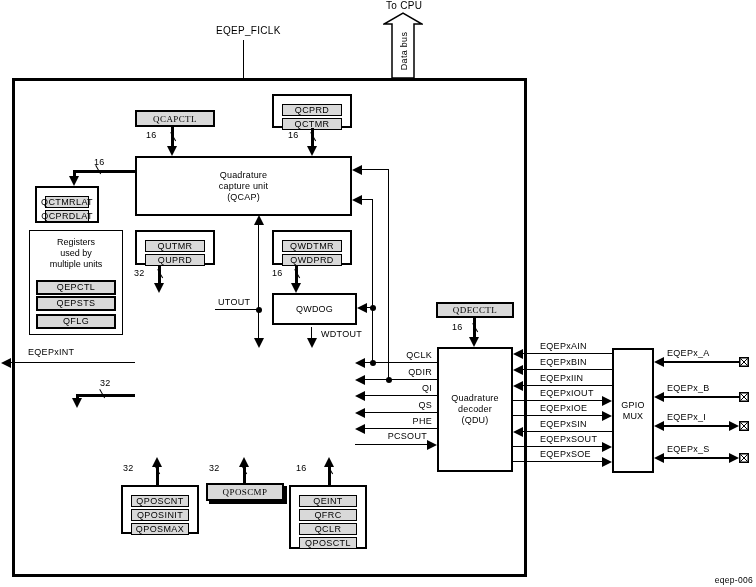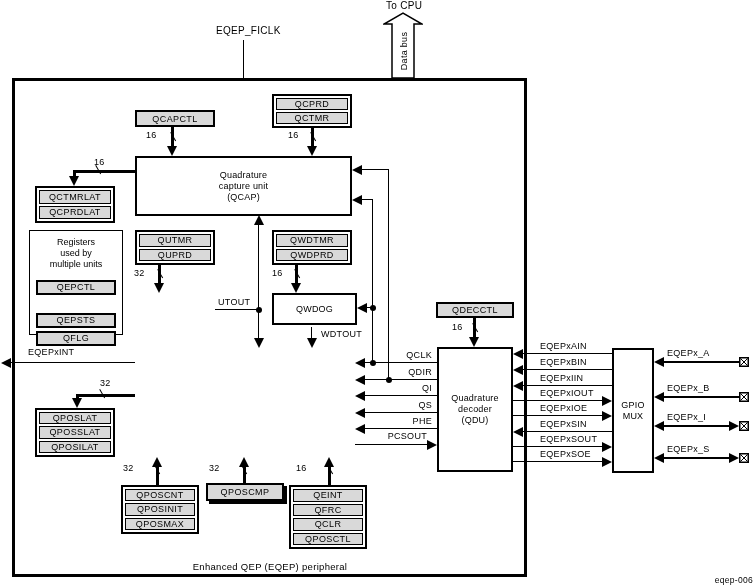--- a/index.html
+++ b/index.html
@@ -5,23 +5,23 @@
   html,body{margin:0;padding:0;background:#fff;}
   #canvas{position:relative;width:756px;height:587px;background:#fff;
           font-family:"Liberation Sans",sans-serif;color:#000;overflow:hidden;}
   .abs{position:absolute;}
   .lbl{position:absolute;font-size:9px;letter-spacing:.3px;white-space:nowrap;line-height:10px;}
   .lbl.lg{font-size:10px;}
   .block{position:absolute;background:#fff;border:2.5px solid #000;box-sizing:border-box;
          display:flex;flex-direction:column;align-items:center;justify-content:center;
          text-align:center;font-size:9px;line-height:11px;letter-spacing:.2px;}
   .reg{position:absolute;background:#d9d9d9;border:2px solid #000;box-sizing:border-box;
-       display:flex;align-items:center;justify-content:center;font-size:9px;letter-spacing:.4px;}
+       display:flex;align-items:center;justify-content:center;font-size:9px;letter-spacing:.4px;font-family:Liberation Serif, serif;}
   .stack{position:absolute;background:#fff;border:2.5px solid #000;box-sizing:border-box;
-         display:flex;flex-direction:column;gap:2px;padding:2px;}
+         display:flex;flex-direction:column;gap:2px;padding:8px;}
   .stack .row{background:#d9d9d9;border:1.5px solid #000;flex:1;display:flex;
               align-items:center;justify-content:center;font-size:9px;letter-spacing:.4px;}
   .sharedbox{position:absolute;background:#fff;border:1.5px solid #000;box-sizing:border-box;
              display:flex;flex-direction:column;align-items:center;font-size:9px;line-height:11px;
              padding-top:6px;}
   .sharedbox .row{background:#d9d9d9;border:2px solid #000;box-sizing:border-box;width:80px;height:15px;
                   display:flex;align-items:center;justify-content:center;font-size:9px;letter-spacing:.4px;}
   .hl{position:absolute;background:#000;height:1.4px;}
   .hl.h2{height:2px;}
   .hl.thick{height:2.6px;}
@@ -75,31 +75,31 @@
     <span>Quadrature</span>
     <span>capture unit</span>
     <span>(QCAP)</span>
   </div>
 
   <div class="hl thick" style="left:74px;top:170px;width:61px;"></div>
   <div class="vl thick" style="left:73px;top:170px;height:8px;"></div>
   <div class="arr down" style="left:69px;top:176px;"></div>
   <div class="lbl" style="left:94px;top:157px;">16</div>
   <div class="tick" style="left:93px;top:169px;"></div>
-  <div class="stack" style="left:35px;top:186px;width:80px;height:37px;">
+  <div class="stack" style="left:35px;top:186px;width:64px;height:37px;">
     <div class="row">QCTMRLAT</div>
     <div class="row">QCPRDLAT</div>
   </div>
 
   <div class="sharedbox" style="left:29px;top:230px;width:94px;height:105px;">
     <span>Registers</span>
     <span>used by</span>
     <span>multiple units</span>
     <div class="row" style="margin-top:10px;">QEPCTL</div>
-    <div class="row" style="margin-top:18px;">QEPSTS</div>
+    <div class="row" style="margin-top:1px;">QEPSTS</div>
     <div class="row" style="margin-top:3px;">QFLG</div>
   </div>
 
   <div class="stack" style="left:135px;top:230px;width:80px;height:35px;">
     <div class="row">QUTMR</div>
     <div class="row">QUPRD</div>
   </div>
   <div class="vl thick" style="left:158px;top:265px;height:20px;"></div>
   <div class="arr down" style="left:154px;top:283px;"></div>
   <div class="lbl" style="left:134px;top:268px;">32</div>
@@ -150,25 +150,20 @@
 
   <div class="lbl" style="left:28px;top:347px;">EQEPxINT</div>
   <div class="hl" style="left:10px;top:362px;width:125px;"></div>
   <div class="arr left" style="left:1px;top:358px;"></div>
 
   <div class="hl thick" style="left:76px;top:394px;width:59px;"></div>
   <div class="vl thick" style="left:76px;top:394px;height:6px;"></div>
   <div class="arr down" style="left:72px;top:398px;"></div>
   <div class="lbl" style="left:100px;top:378px;">32</div>
   <div class="tick" style="left:97px;top:393px;"></div>
-  <div class="stack" style="left:35px;top:408px;width:80px;height:49px;">
-    <div class="row">QPOSLAT</div>
-    <div class="row">QPOSSLAT</div>
-    <div class="row">QPOSILAT</div>
-  </div>
 
   <div class="block" style="left:437px;top:347px;width:76px;height:125px;">
     <span>Quadrature</span>
     <span>decoder</span>
     <span>(QDU)</span>
   </div>
 
   <div class="lbl" style="left:357px;top:350px;width:75px;text-align:right;">QCLK</div>
   <div class="hl" style="left:365px;top:362px;width:72px;"></div>
   <div class="arr left" style="left:355px;top:358px;"></div>
@@ -288,16 +283,15 @@
   <div class="arr up" style="left:324px;top:457px;"></div>
   <div class="lbl" style="left:296px;top:463px;">16</div>
   <div class="tick" style="left:325px;top:469px;"></div>
   <div class="stack" style="left:289px;top:485px;width:78px;height:64px;">
     <div class="row">QEINT</div>
     <div class="row">QFRC</div>
     <div class="row">QCLR</div>
     <div class="row">QPOSCTL</div>
   </div>
 
-  <div class="lbl" style="left:150px;top:562px;width:240px;text-align:center;font-size:9.5px;">Enhanced QEP (EQEP) peripheral</div>
   <div class="lbl" style="left:705px;top:575px;width:48px;text-align:right;font-size:8.5px;">eqep-006</div>
 
 </div>
 
 </body></html>

